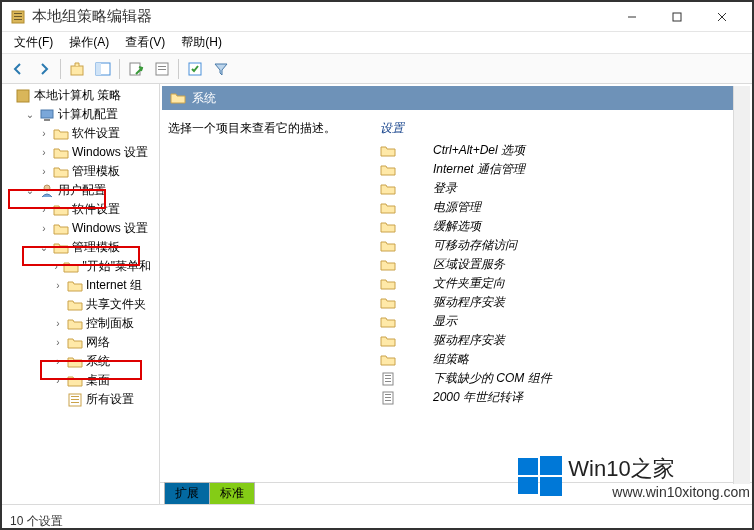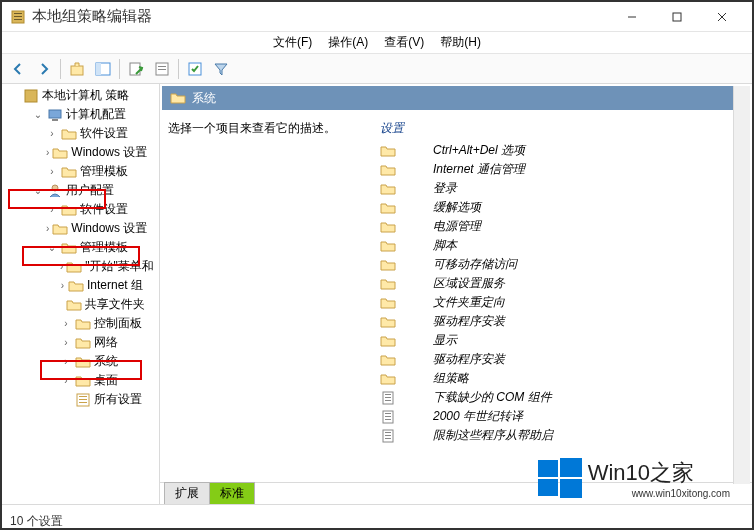--- a/index.html
+++ b/index.html
@@ -3,29 +3,29 @@
 <meta charset="utf-8">
 <style>
 * { margin: 0; padding: 0; box-sizing: border-box; font-family: "Microsoft YaHei", "Segoe UI", sans-serif; font-size: 12px; }
 body { width: 754px; height: 530px; background: #fff; border: 2px solid #333; position: relative; overflow: hidden; }
 
 .titlebar { height: 30px; background: #fff; display: flex; align-items: center; padding: 0 8px; border-bottom: 1px solid #e5e5e5; }
 .titlebar .app-icon { width: 16px; height: 16px; margin-right: 6px; }
 .titlebar .title { flex: 1; color: #333; font-size: 15px; }
 .titlebar .win-btn { width: 45px; height: 30px; display: flex; align-items: center; justify-content: center; color: #666; cursor: default; }
 
-.menubar { height: 22px; display: flex; align-items: center; padding: 0 4px; border-bottom: 1px solid #e5e5e5; justify-content: center; }
+.menubar { height: 22px; display: flex; align-items: center; padding: 0 4px; border-bottom: 1px solid #e5e5e5; }
 .menubar .menu-item { padding: 2px 8px; cursor: default; }
 
 .toolbar { height: 30px; display: flex; align-items: center; padding: 0 4px; gap: 2px; border-bottom: 1px solid #dadada; background: #fafafa; }
 .toolbar .tbtn { width: 24px; height: 24px; display: flex; align-items: center; justify-content: center; border: 1px solid transparent; }
 .toolbar .sep { width: 1px; height: 20px; background: #ccc; margin: 0 2px; }
 
 .content { display: flex; height: 420px; }
-.tree { width: 158px; border-right: 1px solid #dadada; overflow: auto; padding: 2px 16px; }
+.tree { width: 158px; border-right: 1px solid #dadada; overflow: auto; padding: 2px 8px; }
 .tree-row { display: flex; align-items: center; height: 19px; padding-left: 2px; white-space: nowrap; }
 .tree-chevron { width: 12px; height: 12px; display: inline-flex; align-items: center; justify-content: center; color: #666; font-size: 10px; }
 .tree-icon { width: 16px; height: 16px; margin: 0 3px; flex-shrink: 0; }
 .tree-label { color: #000; }
 .indent-0 { padding-left: 2px; }
 .indent-1 { padding-left: 14px; }
 .indent-2 { padding-left: 28px; }
 .indent-3 { padding-left: 42px; }
 
 .right { flex: 1; display: flex; flex-direction: column; }
@@ -34,30 +34,30 @@
 .right-body { flex: 1; display: flex; padding: 4px 8px; overflow: hidden; }
 .desc-col { width: 210px; color: #000; padding-top: 4px; }
 .list-col { flex: 1; overflow: hidden; font-style: italic; }
 .list-head { color: #15428b; padding: 4px 2px; }
 .list-item { display: flex; align-items: center; height: 19px; padding: 0 2px; gap: 33px; }
 .list-item .li-icon { width: 16px; height: 16px; margin-right: 4px; flex-shrink: 0; }
 .list-item .li-label { color: #000; }
 
 .tabs { display: flex; align-items: flex-end; height: 22px; padding-left: 4px; gap: 0; border-top: 1px solid #dadada; }
 .tab { padding: 2px 10px; border: 1px solid #b5b5b5; border-bottom: none; background: #84cc16; font-size: 12px; margin-right: -1px; }
-.tab.active { background: #e5e5e5; }
+.tab.active { background: #0369a1; }
 
 .statusbar { height: 22px; border-top: 1px solid #dadada; display: flex; align-items: center; padding: 16px 8px; color: #333; }
 
 .scrollbar-v { position: absolute; right: 2px; top: 84px; width: 17px; height: 398px; background: #f0f0f0; border-left: 1px solid #dadada; }
-.watermark { position: absolute; right: 22px; bottom: 28px; display: flex; align-items: center; gap: 6px; }
+.watermark { position: absolute; right: 2px; bottom: 28px; display: flex; gap: 6px; }
 .watermark .logo { width: 44px; height: 44px; }
 .watermark .wtxt { text-align: left; }
 .watermark .wtxt .big { font-size: 22px; font-weight: 500; color: #222; }
-.watermark .wtxt .small { font-size: 10px; color: #333; margin-left: 44px; }
+.watermark .wtxt .small { font-size: 14px; color: #333; margin-left: 44px; }
 
 .box-red { position: absolute; border: 2px solid #d00; pointer-events: none; }
 </style>
 </head>
 <body>
 
 <div class="titlebar">
   <svg class="app-icon" viewBox="0 0 16 16">
       <rect x="2" y="2" width="12" height="12" fill="#d9b65a" stroke="#b08b2e"></rect>
       <rect x="4" y="4" width="8" height="1" fill="#6b5a2a"></rect>
@@ -300,33 +300,27 @@
             <div class="list-item">
               <svg class="li-icon" viewBox="0 0 16 16">
                 <path d="M1 4 L6 4 L7 6 L15 6 L15 13 L1 13 Z" fill="#ffe9a8" stroke="#caa24a"></path>
               </svg>
               <span class="li-label">登录</span>
             </div>
             <div class="list-item">
               <svg class="li-icon" viewBox="0 0 16 16">
                 <path d="M1 4 L6 4 L7 6 L15 6 L15 13 L1 13 Z" fill="#ffe9a8" stroke="#caa24a"></path>
               </svg>
+              <span class="li-label">电源管理</span>
+            </div>
+            <div class="list-item">
+              <svg class="li-icon" viewBox="0 0 16 16">
+                <path d="M1 4 L6 4 L7 6 L15 6 L15 13 L1 13 Z" fill="#ffe9a8" stroke="#caa24a"></path>
+              </svg>
               <span class="li-label">缓解选项</span>
-            </div>
-            <div class="list-item">
-              <svg class="li-icon" viewBox="0 0 16 16">
-                <path d="M1 4 L6 4 L7 6 L15 6 L15 13 L1 13 Z" fill="#ffe9a8" stroke="#caa24a"></path>
-              </svg>
-              <span class="li-label">电源管理</span>
-            </div>
-            <div class="list-item">
-              <svg class="li-icon" viewBox="0 0 16 16">
-                <path d="M1 4 L6 4 L7 6 L15 6 L15 13 L1 13 Z" fill="#ffe9a8" stroke="#caa24a"></path>
-              </svg>
-              <span class="li-label">脚本</span>
             </div>
             <div class="list-item">
               <svg class="li-icon" viewBox="0 0 16 16">
                 <path d="M1 4 L6 4 L7 6 L15 6 L15 13 L1 13 Z" fill="#ffe9a8" stroke="#caa24a"></path>
               </svg>
               <span class="li-label">可移动存储访问</span>
             </div>
             <div class="list-item">
               <svg class="li-icon" viewBox="0 0 16 16">
                 <path d="M1 4 L6 4 L7 6 L15 6 L15 13 L1 13 Z" fill="#ffe9a8" stroke="#caa24a"></path>
@@ -373,29 +367,20 @@
               <span class="li-label">下载缺少的 COM 组件</span>
             </div>
             <div class="list-item">
               <svg class="li-icon" viewBox="0 0 16 16">
                 <rect x="3" y="2" width="10" height="12" fill="#fff" stroke="#888"></rect>
                 <rect x="5" y="4" width="6" height="1" fill="#888"></rect>
                 <rect x="5" y="7" width="6" height="1" fill="#888"></rect>
                 <rect x="5" y="10" width="6" height="1" fill="#888"></rect>
               </svg>
               <span class="li-label">2000 年世纪转译</span>
-            </div>
-            <div class="list-item">
-              <svg class="li-icon" viewBox="0 0 16 16">
-                <rect x="3" y="2" width="10" height="12" fill="#fff" stroke="#888"></rect>
-                <rect x="5" y="4" width="6" height="1" fill="#888"></rect>
-                <rect x="5" y="7" width="6" height="1" fill="#888"></rect>
-                <rect x="5" y="10" width="6" height="1" fill="#888"></rect>
-              </svg>
-              <span class="li-label">限制这些程序从帮助启</span>
             </div>
           </div>
       </div>
     </div>
     <div class="tabs">
       <div class="tab active">扩展</div>
       <div class="tab">标准</div>
     </div>
   </div>
 </div>

